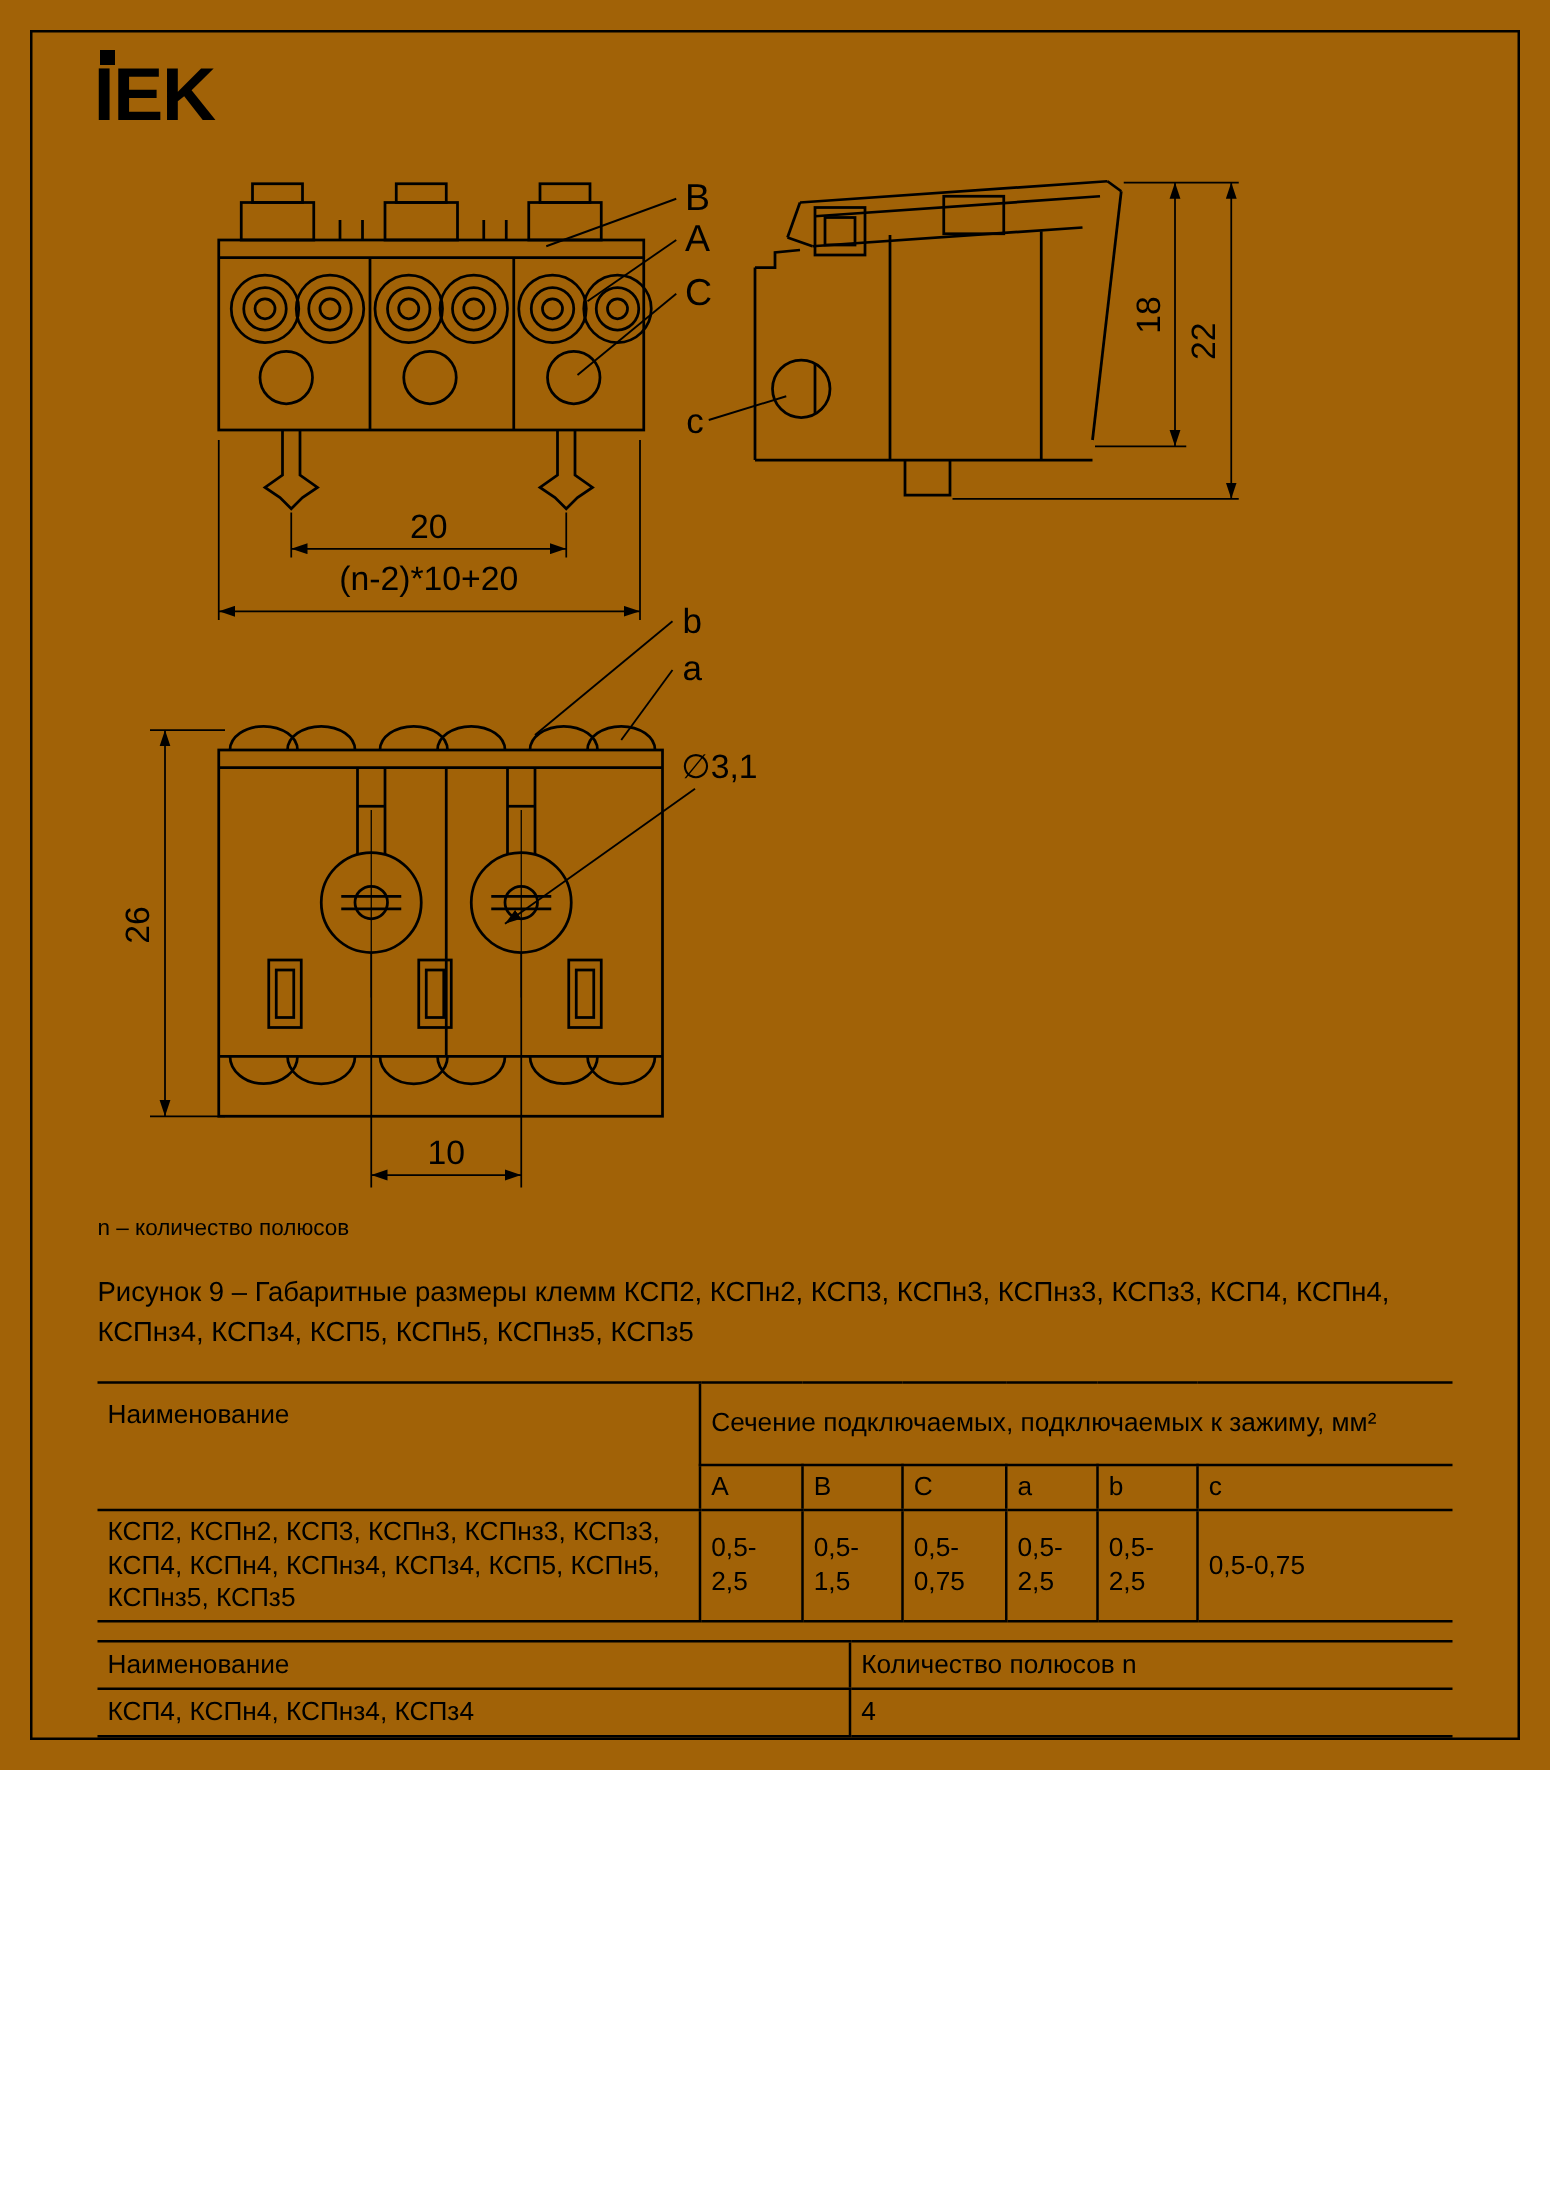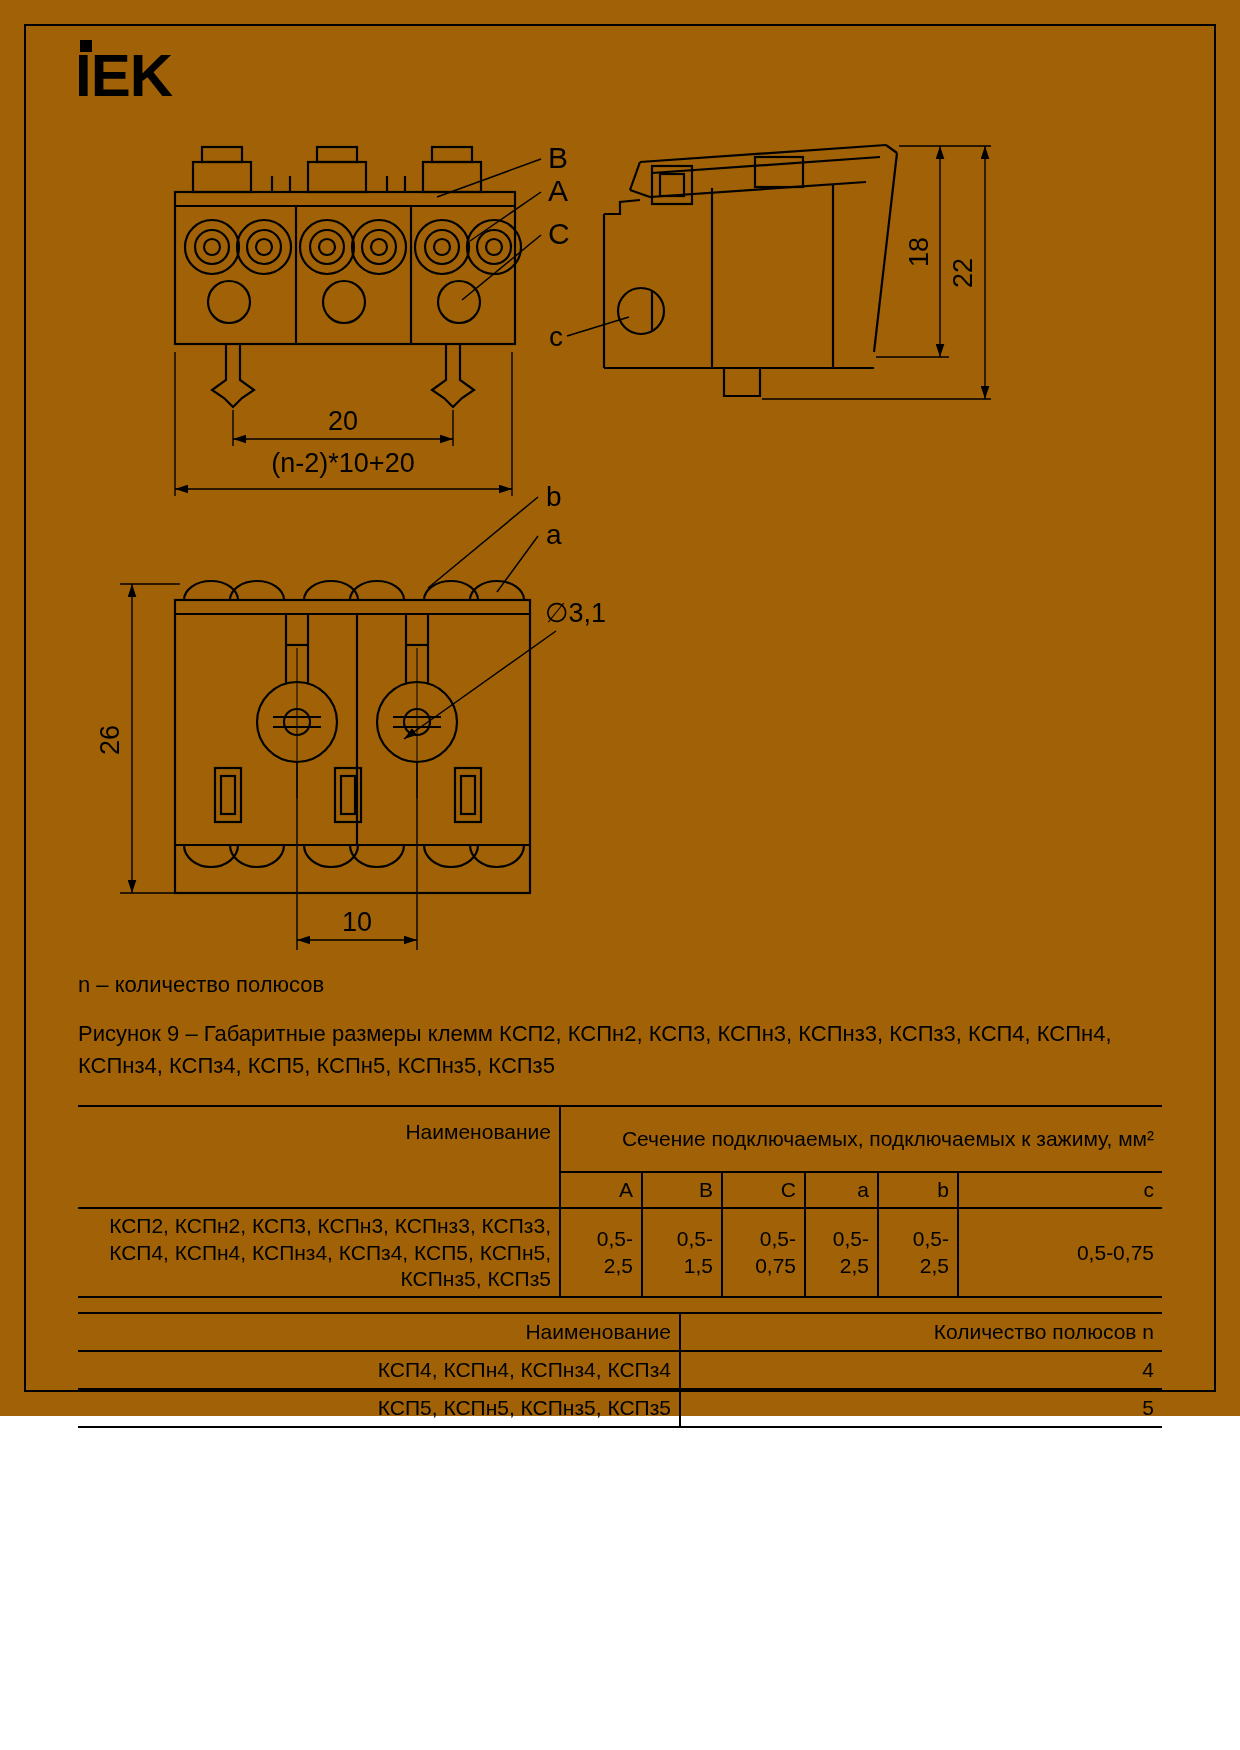--- a/index.html
+++ b/index.html
@@ -15,27 +15,27 @@
 
   .logo { position:absolute; left:75px; top:46px; font-size:60px; line-height:60px; font-weight:bold; letter-spacing:-1px; }
   .logo-dot { position:absolute; left:80px; top:40px; width:12px; height:12px; background:#000; }
 
   .drawing { position:absolute; left:0; top:0; width:1240px; height:970px; }
   .drawing text { font-family:"Liberation Sans", sans-serif; fill:#000; stroke:none; }
   .lbl  { font-size:30px; }
   .lbl2 { font-size:28px; }
   .dim  { font-size:27px; }
 
-  .note { position:absolute; left:78px; top:972px; font-size:22px; }
+  .note { position:absolute; left:78px; top:972px; font-size:18px; }
   .caption { position:absolute; left:78px; top:1018px; width:1062px; font-size:22px; line-height:1.45; }
 
   table.dtable { position:absolute; left:78px; border-collapse:collapse; table-layout:fixed; width:1084px; }
   .dtable td {
     border-top:2px solid #000; border-bottom:2px solid #000;
-    font-size:21px; line-height:1.25; padding:4px 8px; vertical-align:middle;text-align:right;
+    font-size:21px; line-height:1.25; padding:4px 8px; vertical-align:middle;
   }
   .vl { border-left:2px solid #000; }
   .t1 { top:1105px; }
   .t1 tr.h1 { height:66px; }
   .t1 tr.h2 { height:33px; }
   .t1 tr.d  { height:72px; }
   .t1 .vtop { vertical-align:top; padding-top:12px; }
   .t2 { top:1312px; }
   .t2 tr { height:38px; }
 </style>
@@ -266,19 +266,15 @@
       </colgroup>
     <tbody>
       <tr>
         <td>Наименование</td>
         <td class="vl">Количество полюсов n</td>
       </tr>
       <tr>
         <td>КСП4, КСПн4, КСПнз4, КСПз4</td>
         <td class="vl">4</td>
       </tr>
-      <tr>
-        <td>КСП5, КСПн5, КСПнз5, КСПз5</td>
-        <td class="vl">5</td>
-      </tr>
     </tbody>
   </table>
 </div>
 
 </body></html>

